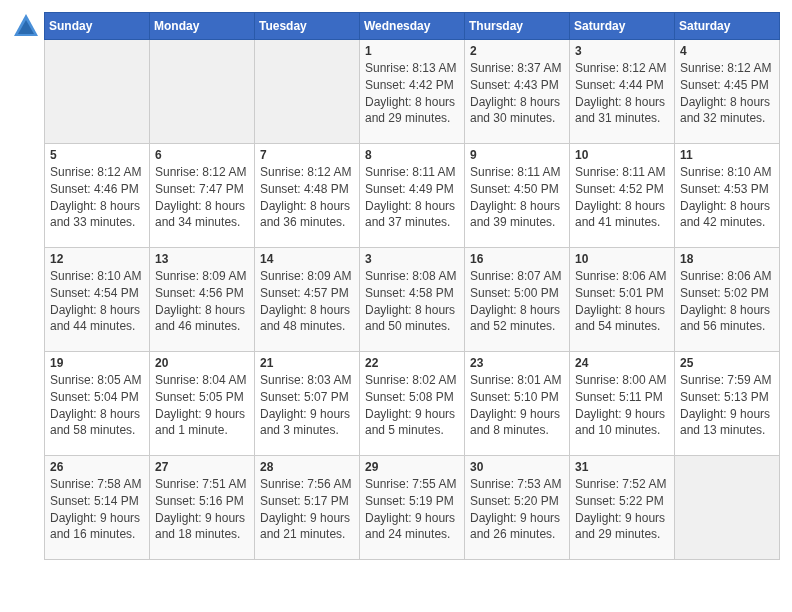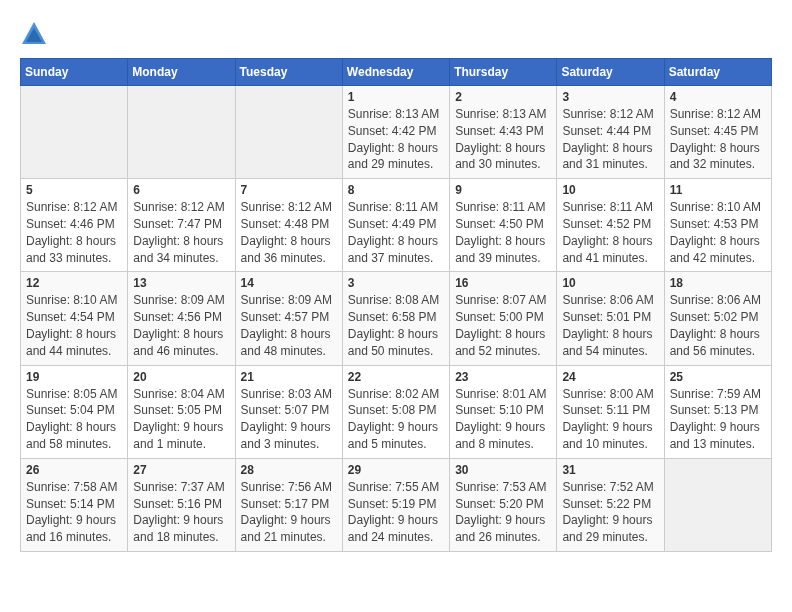--- a/index.html
+++ b/index.html
@@ -6,23 +6,22 @@
     body {
       width: 792px;
       height: 612px;
       font-family: Arial, sans-serif;
       background: #fff;
       overflow: hidden;
     }
     .page {
       width: 792px;
       height: 572px;
-      padding: 20px;
+      padding: 12px;
       display: flex;
-      flex-direction: column;
     }
     .header {
       display: flex;
       justify-content: space-between;
       align-items: flex-start;
       margin-bottom: 10px;
     }
     .logo {
       display: flex;
       align-items: center;
@@ -142,21 +141,21 @@
           <td class="empty"></td>
           <td class="empty"></td>
           <td>
             <span class="day-number">1</span>
             <div class="day-info">Sunrise: 8:13 AM
 Sunset: 4:42 PM
 Daylight: 8 hours and 29 minutes.</div>
           </td>
           <td>
             <span class="day-number">2</span>
-            <div class="day-info">Sunrise: 8:13 AM
+            <div class="day-info">Sunrise: 8:37 AM
 Sunset: 4:43 PM
 Daylight: 8 hours and 30 minutes.</div>
           </td>
           <td>
             <span class="day-number">3</span>
             <div class="day-info">Sunrise: 8:12 AM
 Sunset: 4:44 PM
 Daylight: 8 hours and 31 minutes.</div>
           </td>
           <td>
@@ -225,21 +224,21 @@
           </td>
           <td>
             <span class="day-number">14</span>
             <div class="day-info">Sunrise: 8:09 AM
 Sunset: 4:57 PM
 Daylight: 8 hours and 48 minutes.</div>
           </td>
           <td>
             <span class="day-number">3</span>
             <div class="day-info">Sunrise: 8:08 AM
-Sunset: 6:58 PM
+Sunset: 4:58 PM
 Daylight: 8 hours and 50 minutes.</div>
           </td>
           <td>
             <span class="day-number">16</span>
             <div class="day-info">Sunrise: 8:07 AM
 Sunset: 5:00 PM
 Daylight: 8 hours and 52 minutes.</div>
           </td>
           <td>
             <span class="day-number">10</span>
@@ -300,21 +299,21 @@
         </tr>
         <tr>
           <td>
             <span class="day-number">26</span>
             <div class="day-info">Sunrise: 7:58 AM
 Sunset: 5:14 PM
 Daylight: 9 hours and 16 minutes.</div>
           </td>
           <td>
             <span class="day-number">27</span>
-            <div class="day-info">Sunrise: 7:37 AM
+            <div class="day-info">Sunrise: 7:51 AM
 Sunset: 5:16 PM
 Daylight: 9 hours and 18 minutes.</div>
           </td>
           <td>
             <span class="day-number">28</span>
             <div class="day-info">Sunrise: 7:56 AM
 Sunset: 5:17 PM
 Daylight: 9 hours and 21 minutes.</div>
           </td>
           <td>

